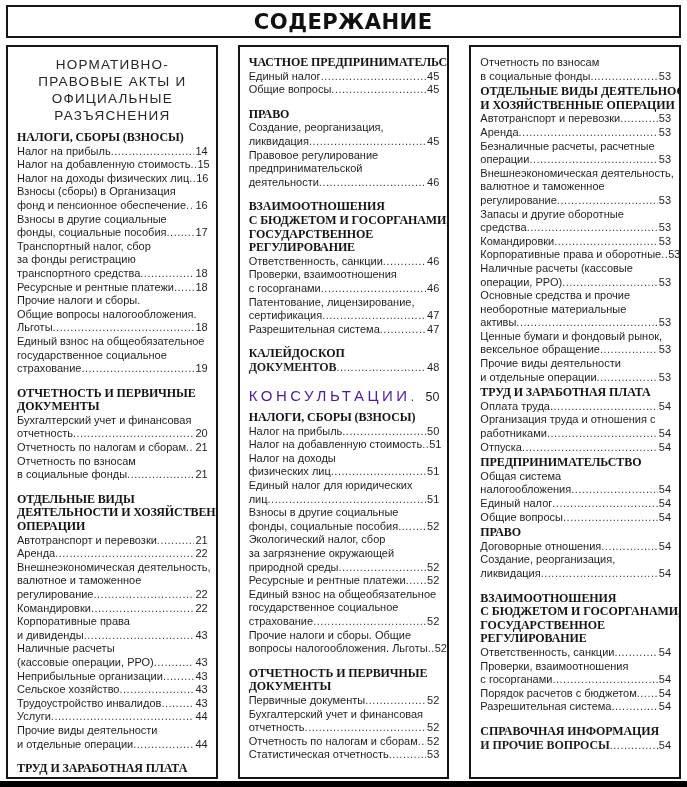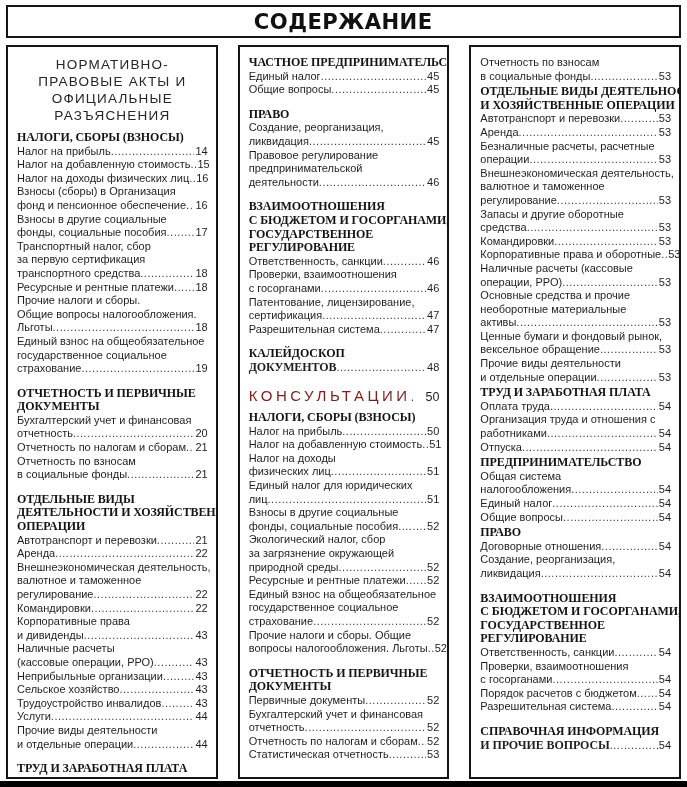--- a/index.html
+++ b/index.html
@@ -44,21 +44,21 @@
     font-size:12px; letter-spacing:-.1px;
   }
   .dots { flex:1 1 8px; min-width:6px; overflow:hidden; white-space:nowrap;
           color:#3a3a3a; font-size:11px; }
   .dots::after { content:"...................................................................................."; letter-spacing:.5px; }
   .pg { font-size:11px; margin-left:1px; }
 
   .section.big { margin:15px 0 6px 0; }
   .section.big .lt {
     font-family:"Liberation Sans", sans-serif; font-weight:normal;
-    font-size:15px; letter-spacing:3.5px; color:#7f1d1d;
+    font-size:15px; letter-spacing:3.5px; color:#4c1d95;
   }
   .section.big .dots { font-size:12px; }
   .section.big .dots::after { letter-spacing:3px; content:". . . . . . . . . . . . . . . . . . . . . . . . ."; }
   .section.big .pg { font-size:12.5px; }
 
   .bottom-bar { position:absolute; left:0; right:0; bottom:0; height:6px; background:#000; }
 </style>
 </head>
 <body>
 
@@ -92,21 +92,21 @@
           <span class="dots"></span>
           <span class="pg">16</span>
         </div>
         <div class="entry-line">Взносы в другие социальные</div>
         <div class="lead">
           <span class="lt">фонды, социальные пособия</span>
           <span class="dots"></span>
           <span class="pg">17</span>
         </div>
         <div class="entry-line">Транспортный налог, сбор</div>
-        <div class="entry-line">за первую сертификация</div>
+        <div class="entry-line">за фонды регистрацию</div>
         <div class="lead">
           <span class="lt">транспортного средства</span>
           <span class="dots"></span>
           <span class="pg">18</span>
         </div>
         <div class="lead">
           <span class="lt">Ресурсные и рентные платежи</span>
           <span class="dots"></span>
           <span class="pg">18</span>
         </div>

